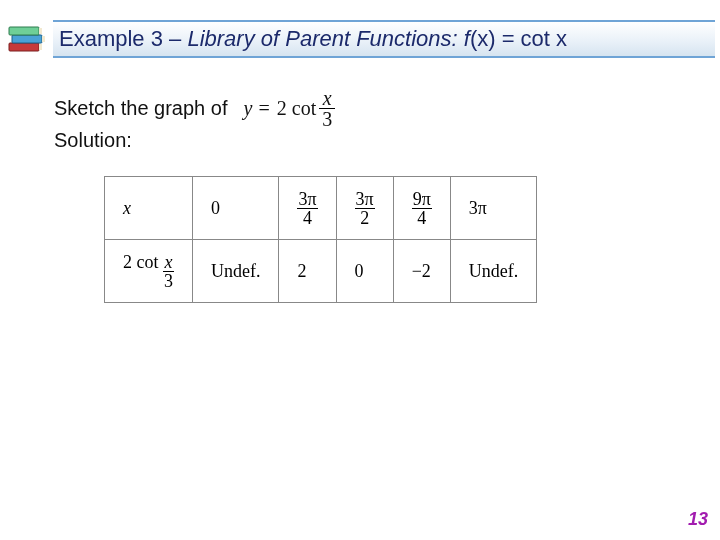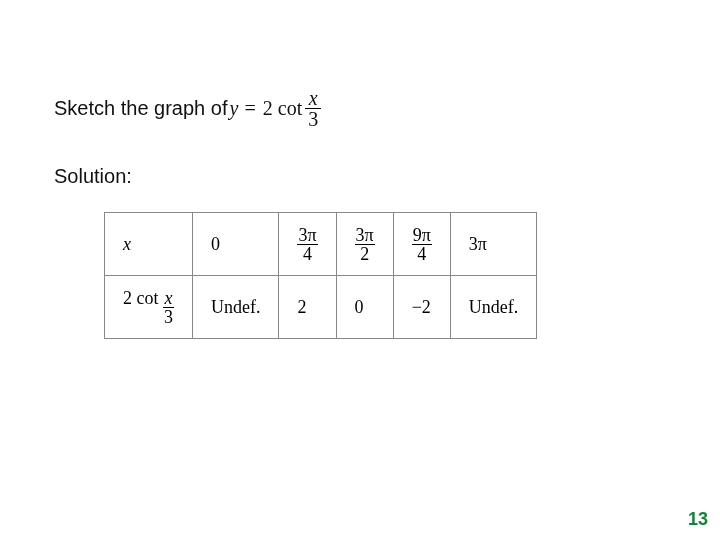--- a/index.html
+++ b/index.html
@@ -57,21 +57,21 @@
     position: absolute;
     top: 88px;
     left: 54px;
     right: 54px;
   }
   .instr {
     font-size: 20px;
     color: #111;
     display: flex;
     align-items: center;
-    gap: 2px;
+    gap: 16px;
     flex-wrap: wrap;
   }
   .eq {
     font-family: 'Times New Roman', Times, serif;
     font-size: 20px;
     display: inline-flex;
     align-items: center;
   }
   .eq .it { font-style: italic; }
   .frac {
@@ -85,21 +85,20 @@
   .frac .num { font-style: italic; padding: 0 3px; }
   .frac .bar {
     width: 100%;
     height: 1px;
     background: #000;
   }
   .frac .den { padding: 0 3px; }
   .solution {
     font-size: 20px;
     color: #111;
-    margin-top: 36px;
   }
   .table-wrap {
     margin-top: 24px;
     margin-left: 50px;
   }
   .data-table {
     border-collapse: collapse;
     font-family: 'Times New Roman', Times, serif;
     font-size: 18px;
   }
@@ -121,28 +120,46 @@
   }
   .data-table td .frac2 .n { padding: 0 1px; font-style: normal; }
   .data-table td .frac2 .b { width:100%; height:1px; background:#000; }
   .data-table td .frac2 .d { padding: 0 1px; font-style: normal; }
   .page-num {
     position: absolute;
     right: 12px;
     bottom: 10px;
     font-size: 18px;
     font-weight: bold;
-    color: #15803d;
+    color: #a21caf;
+    font-style: italic;
   }
 </style>
 </head>
 <body>
 
 <div class="slide">
 
+  <div class="header">
+    <div class="books-icon">
+      <svg viewBox="0 0 44 44" width="44" height="44">
+        <rect x="4" y="26" width="30" height="8" rx="1" fill="#c73a3a" stroke="#7a1f1f" stroke-width="1"></rect>
+        <rect x="7" y="18" width="30" height="8" rx="1" fill="#4aa3d6" stroke="#1d5f86" stroke-width="1"></rect>
+        <rect x="4" y="10" width="30" height="8" rx="1" fill="#6fcf97" stroke="#2e7d4f" stroke-width="1"></rect>
+        <rect x="34" y="11" width="3" height="6" fill="#f2e9d0"></rect>
+        <rect x="37" y="19" width="3" height="6" fill="#f2e9d0"></rect>
+        <rect x="34" y="27" width="3" height="6" fill="#f2e9d0"></rect>
+      </svg>
+    </div>
+    <div class="title-bar">
+      <span class="title-text">
+        <span class="plain">Example 3 – </span><span class="ital">Library of Parent Functions: f</span><span class="plain">(x) = cot x</span>
+      </span>
+    </div>
+  </div>
 
   <div class="body">
     <div class="instr">
       <span>Sketch the graph of</span>
       <span class="eq">
         <span class="it">y =</span>
         <span style="width:6px"></span>
         <span>2 cot</span>
         <span class="frac">
           <span class="num">x</span>

